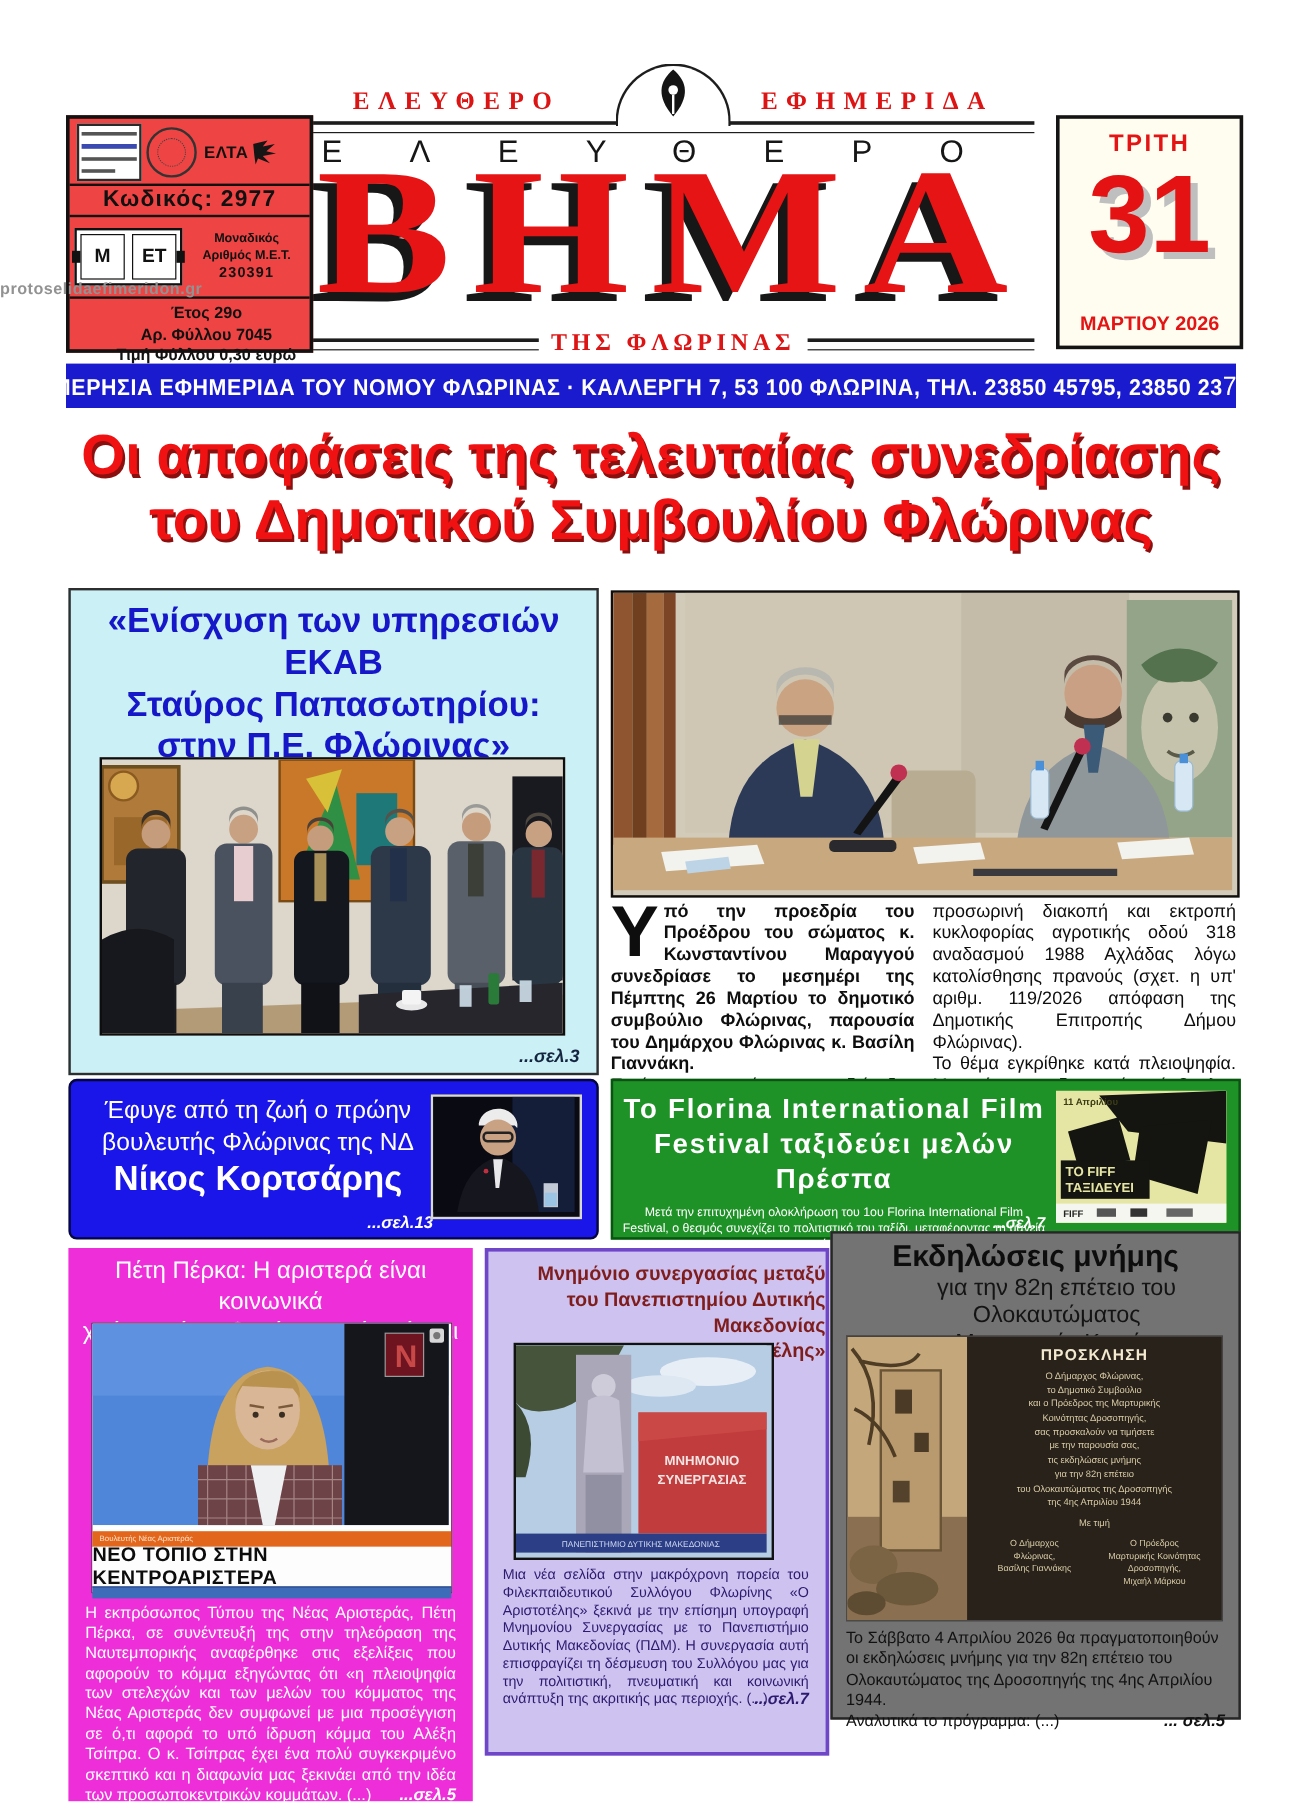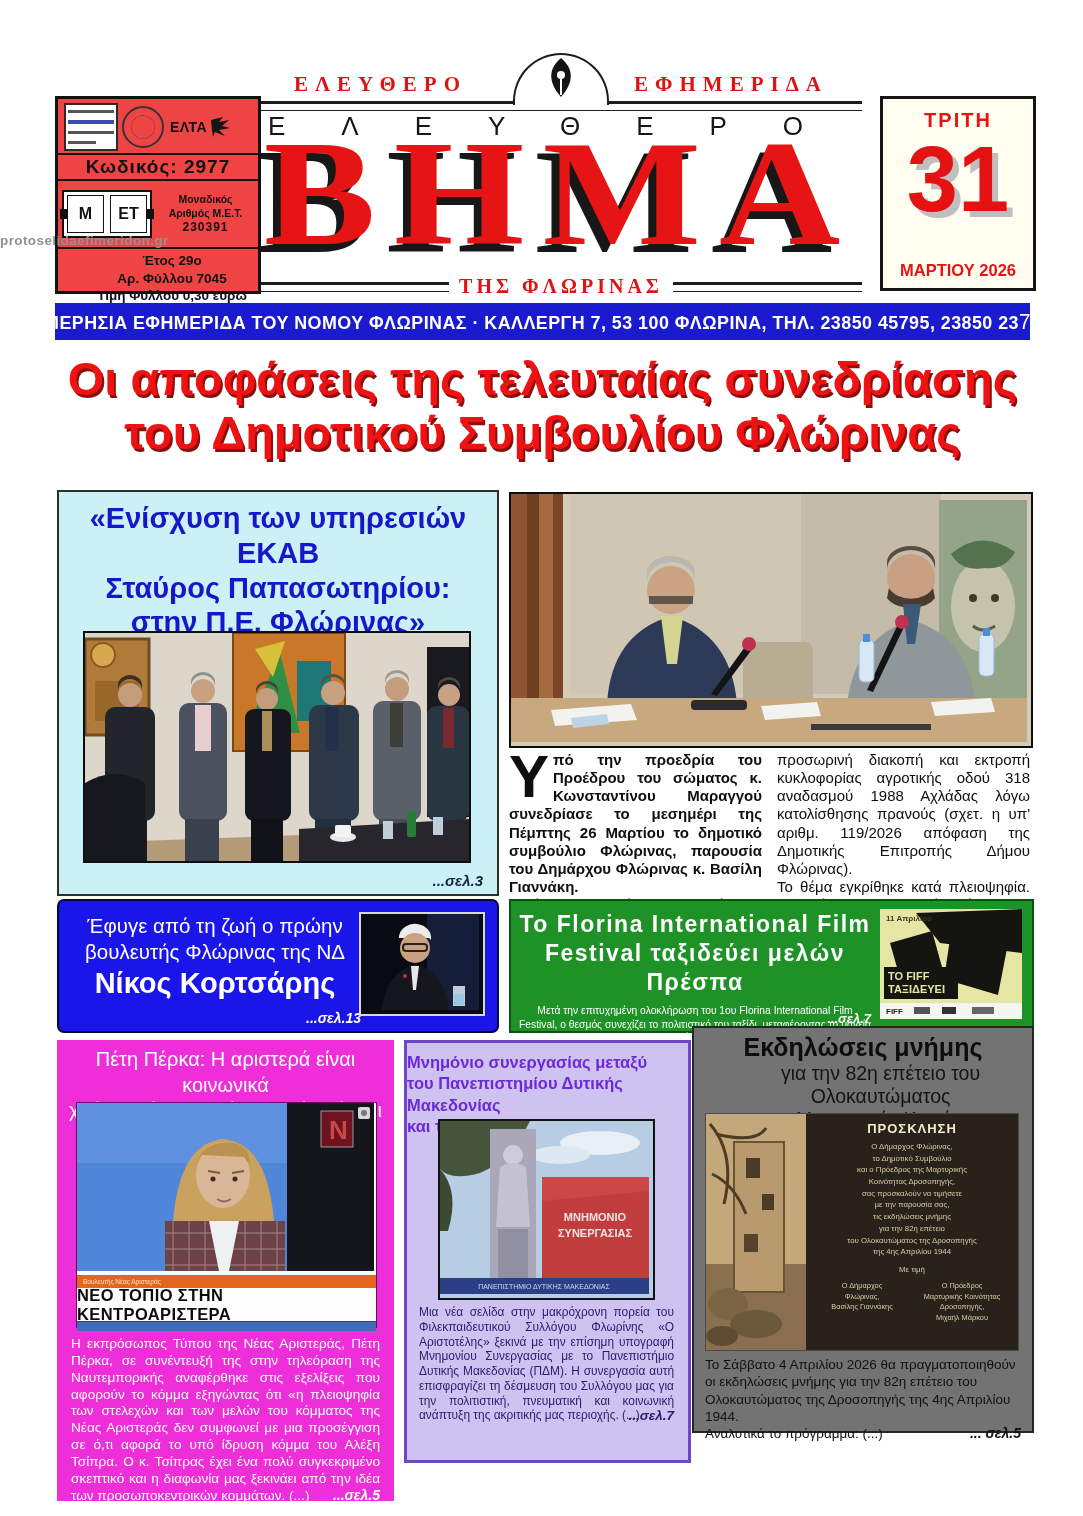--- a/index.html
+++ b/index.html
@@ -121,22 +121,22 @@
   .perka-orange span{color:#ffe2c8;font-size:6.5px;}
   .perka-strip{height:33px;background:#fdfdfd;display:flex;align-items:center;justify-content:center;}
   .perka-cap{color:#0c0c0c;font-weight:800;font-size:16.5px;letter-spacing:.4px;}
   .perka-bluebar{height:9px;background:#3f6cb8;border-top:1px solid #2a4a86;}
   .perka-body{position:absolute;left:14px;top:296px;width:309px;color:#fff;font-size:13.6px;
               line-height:1.24;text-align:justify;}
   .perka-ref{text-align:right;font-size:14px;color:#fff;margin-top:-17px;}
 
   
   .uni{left:404px;top:1040px;width:281px;height:417px;background:#cdc2f0;border:3px solid #6f46c8;}
-  .uni-h{margin-top:9px;text-align:left;color:#6d28d9;font-weight:800;font-size:16.5px;line-height:1.3;}
-  .uni-photo{position:absolute;left:31px;top:76px;width:213px;height:177px;border:2px solid #121212;
+  .uni-h{margin-top:9px;text-align:right;color:#7f1d1d;font-weight:800;font-size:16.5px;line-height:1.3;}
+  .uni-photo{position:absolute;left:21px;top:76px;width:213px;height:177px;border:2px solid #121212;
              background:#b6cde4;}
   .uni-body{position:absolute;left:12px;top:262px;width:255px;color:#2c1a6e;font-size:11.9px;
             line-height:1.24;text-align:justify;}
   .uni-ref{text-align:right;font-size:13.5px;color:#2c1a6e;margin-top:-15px;}
 
   
   .dros{left:692px;top:1026px;width:338px;height:403px;background:#737373;border:2px solid #262626;}
   .dros-h1{margin-top:6px;text-align:center;color:#0d0d0d;font-weight:800;font-size:25px;line-height:1.1;}
   .dros-h2{text-align:center;color:#141414;font-size:19.5px;line-height:1.2;padding-left:35px;}
   .dros-photo{position:absolute;left:11px;top:85px;width:312px;height:236px;border:1px solid #4a4a4a;

